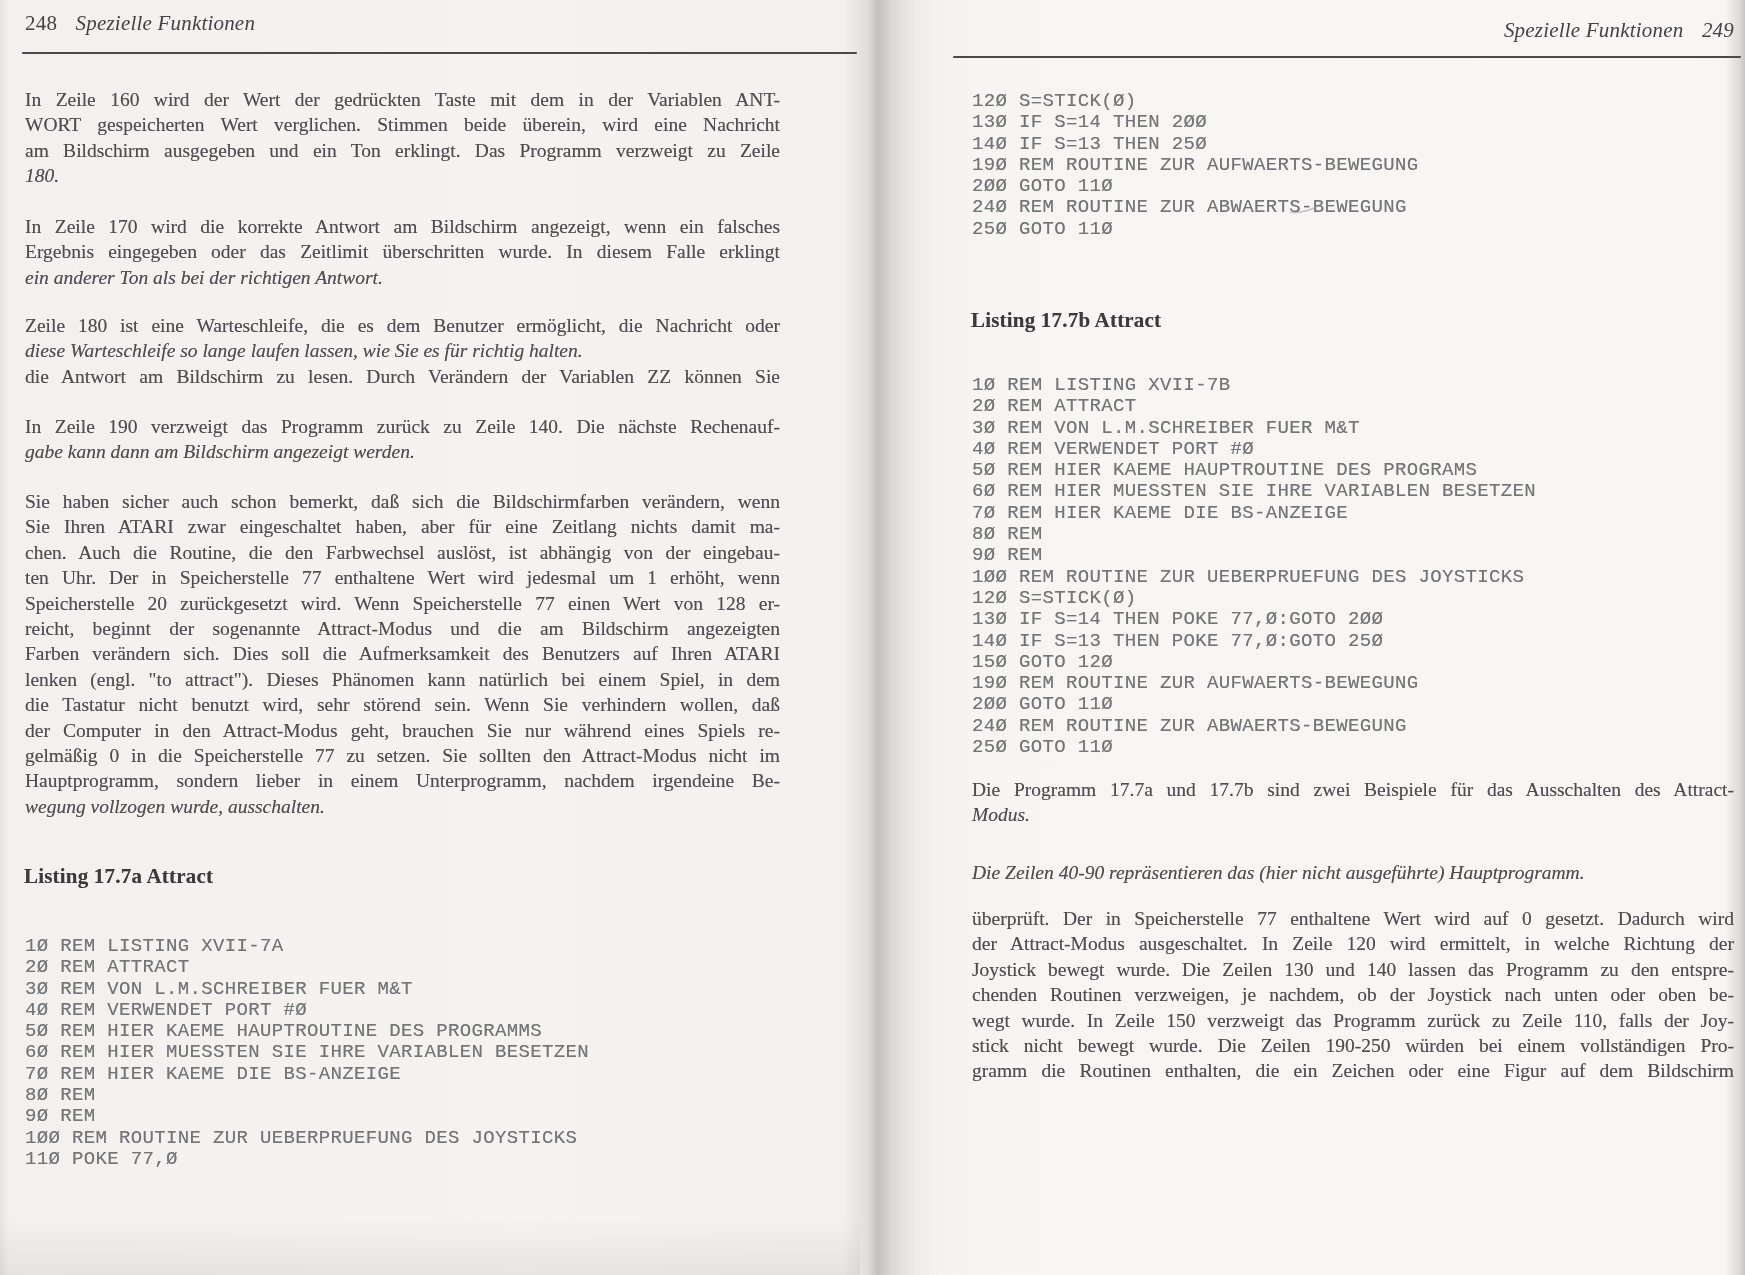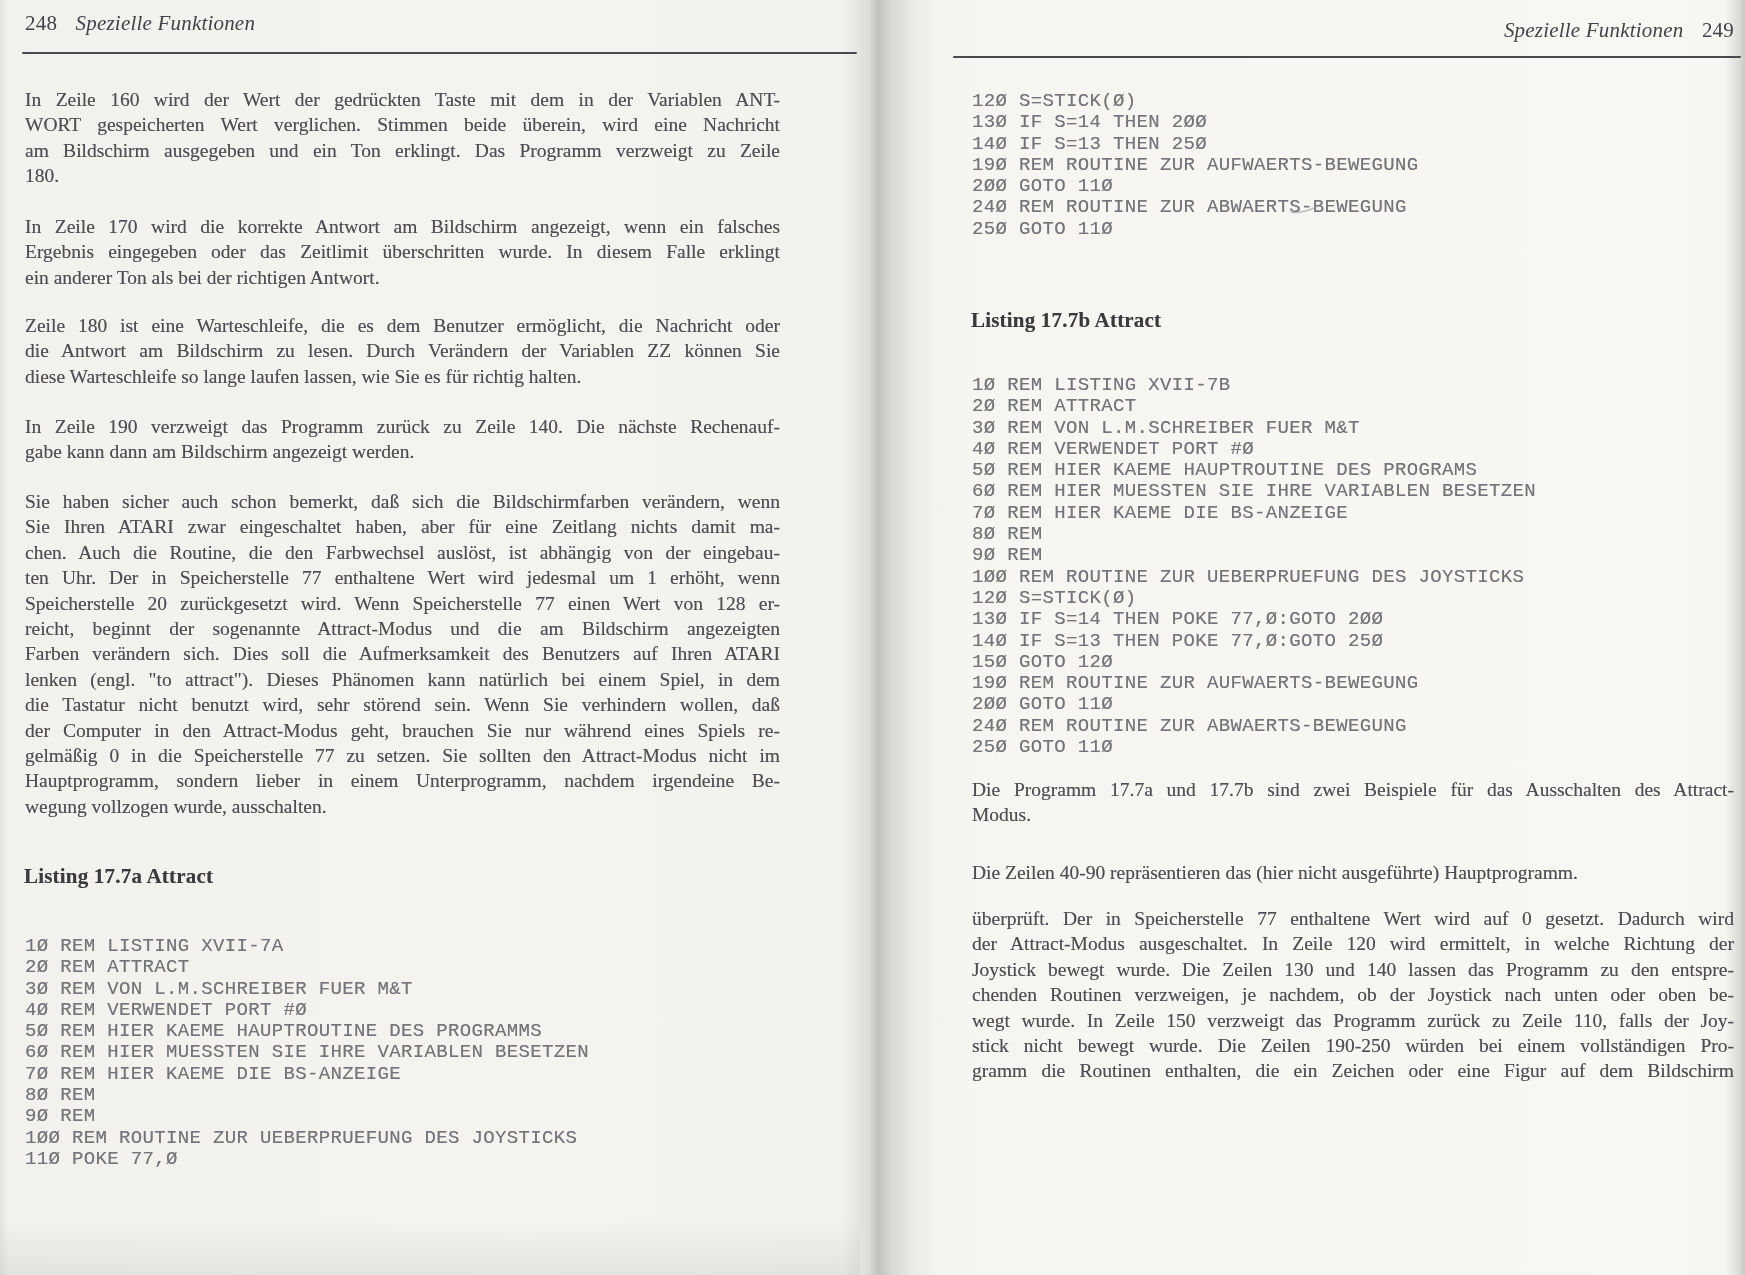--- a/index.html
+++ b/index.html
@@ -35,32 +35,32 @@
   .bottom-shade {
     position:absolute; left:0; bottom:0; width:860px; height:55px;
     background:linear-gradient(180deg, rgba(172,170,166,0) 0%, rgba(172,170,166,0.20) 100%);
   }
   
   .pg-header { position:absolute; font-size:21px; color:#434347; letter-spacing:0.2px; }
   .pg-header .title { font-style:italic; }
   .hdr-left { left:25px; top:11px; }
   .hdr-left .title { margin-left:13px; }
   .hdr-right { left:972px; top:18px; width:762px; text-align:right; }
-  .hdr-right .pnum { margin-left:13px; }
+  .hdr-right .pnum { margin-left:13px;font-style:italic; }
   .rule { position:absolute; height:2px; background:#4a4a4c; border-radius:1px; }
   .rule-left  { left:22px;  top:52px; width:835px; }
   .rule-right { left:953px; top:56px; width:788px; }
   
   .para { position:absolute; font-size:19.5px; }
   .tl {
     line-height:25.4px; white-space:nowrap;
     text-align:justify; text-align-last:justify;
     text-shadow:0 0 0.6px rgba(78,78,82,0.55);
   }
-  .tl.pl { text-align-last:left; }
+  .tl.pl { text-align-last:left;font-style:italic; }
   .lp-p1 { left:25px; top:87px;  width:755px; }
   .lp-p2 { left:25px; top:214px; width:755px; }
   .lp-p3 { left:25px; top:313px; width:755px; }
   .lp-p4 { left:25px; top:414px; width:755px; }
   .lp-p5 { left:25px; top:489px; width:755px; }
   .rp-p1 { left:972px; top:777px; width:762px; }
   .rp-p2 { left:972px; top:852px; width:762px;margin-top:8px; }
   .rp-p3 { left:972px; top:906px; width:762px; }
   
   .listing-heading {
@@ -106,22 +106,22 @@
   </div>
 
   <div class="para lp-p2">
     <div class="tl">In Zeile 170 wird die korrekte Antwort am Bildschirm angezeigt, wenn ein falsches</div>
     <div class="tl">Ergebnis eingegeben oder das Zeitlimit überschritten wurde. In diesem Falle erklingt</div>
     <div class="tl pl">ein anderer Ton als bei der richtigen Antwort.</div>
   </div>
 
   <div class="para lp-p3">
     <div class="tl">Zeile 180 ist eine Warteschleife, die es dem Benutzer ermöglicht, die Nachricht oder</div>
+    <div class="tl pl">diese Warteschleife so lange laufen lassen, wie Sie es für richtig halten.</div>
     <div class="tl">die Antwort am Bildschirm zu lesen. Durch Verändern der Variablen ZZ können Sie</div>
-    <div class="tl pl">diese Warteschleife so lange laufen lassen, wie Sie es für richtig halten.</div>
   </div>
 
   <div class="para lp-p4">
     <div class="tl">In Zeile 190 verzweigt das Programm zurück zu Zeile 140. Die nächste Rechenauf-</div>
     <div class="tl pl">gabe kann dann am Bildschirm angezeigt werden.</div>
   </div>
 
   <div class="para lp-p5">
     <div class="tl">Sie haben sicher auch schon bemerkt, daß sich die Bildschirmfarben verändern, wenn</div>
     <div class="tl">Sie Ihren ATARI zwar eingeschaltet haben, aber für eine Zeitlang nichts damit ma-</div>

